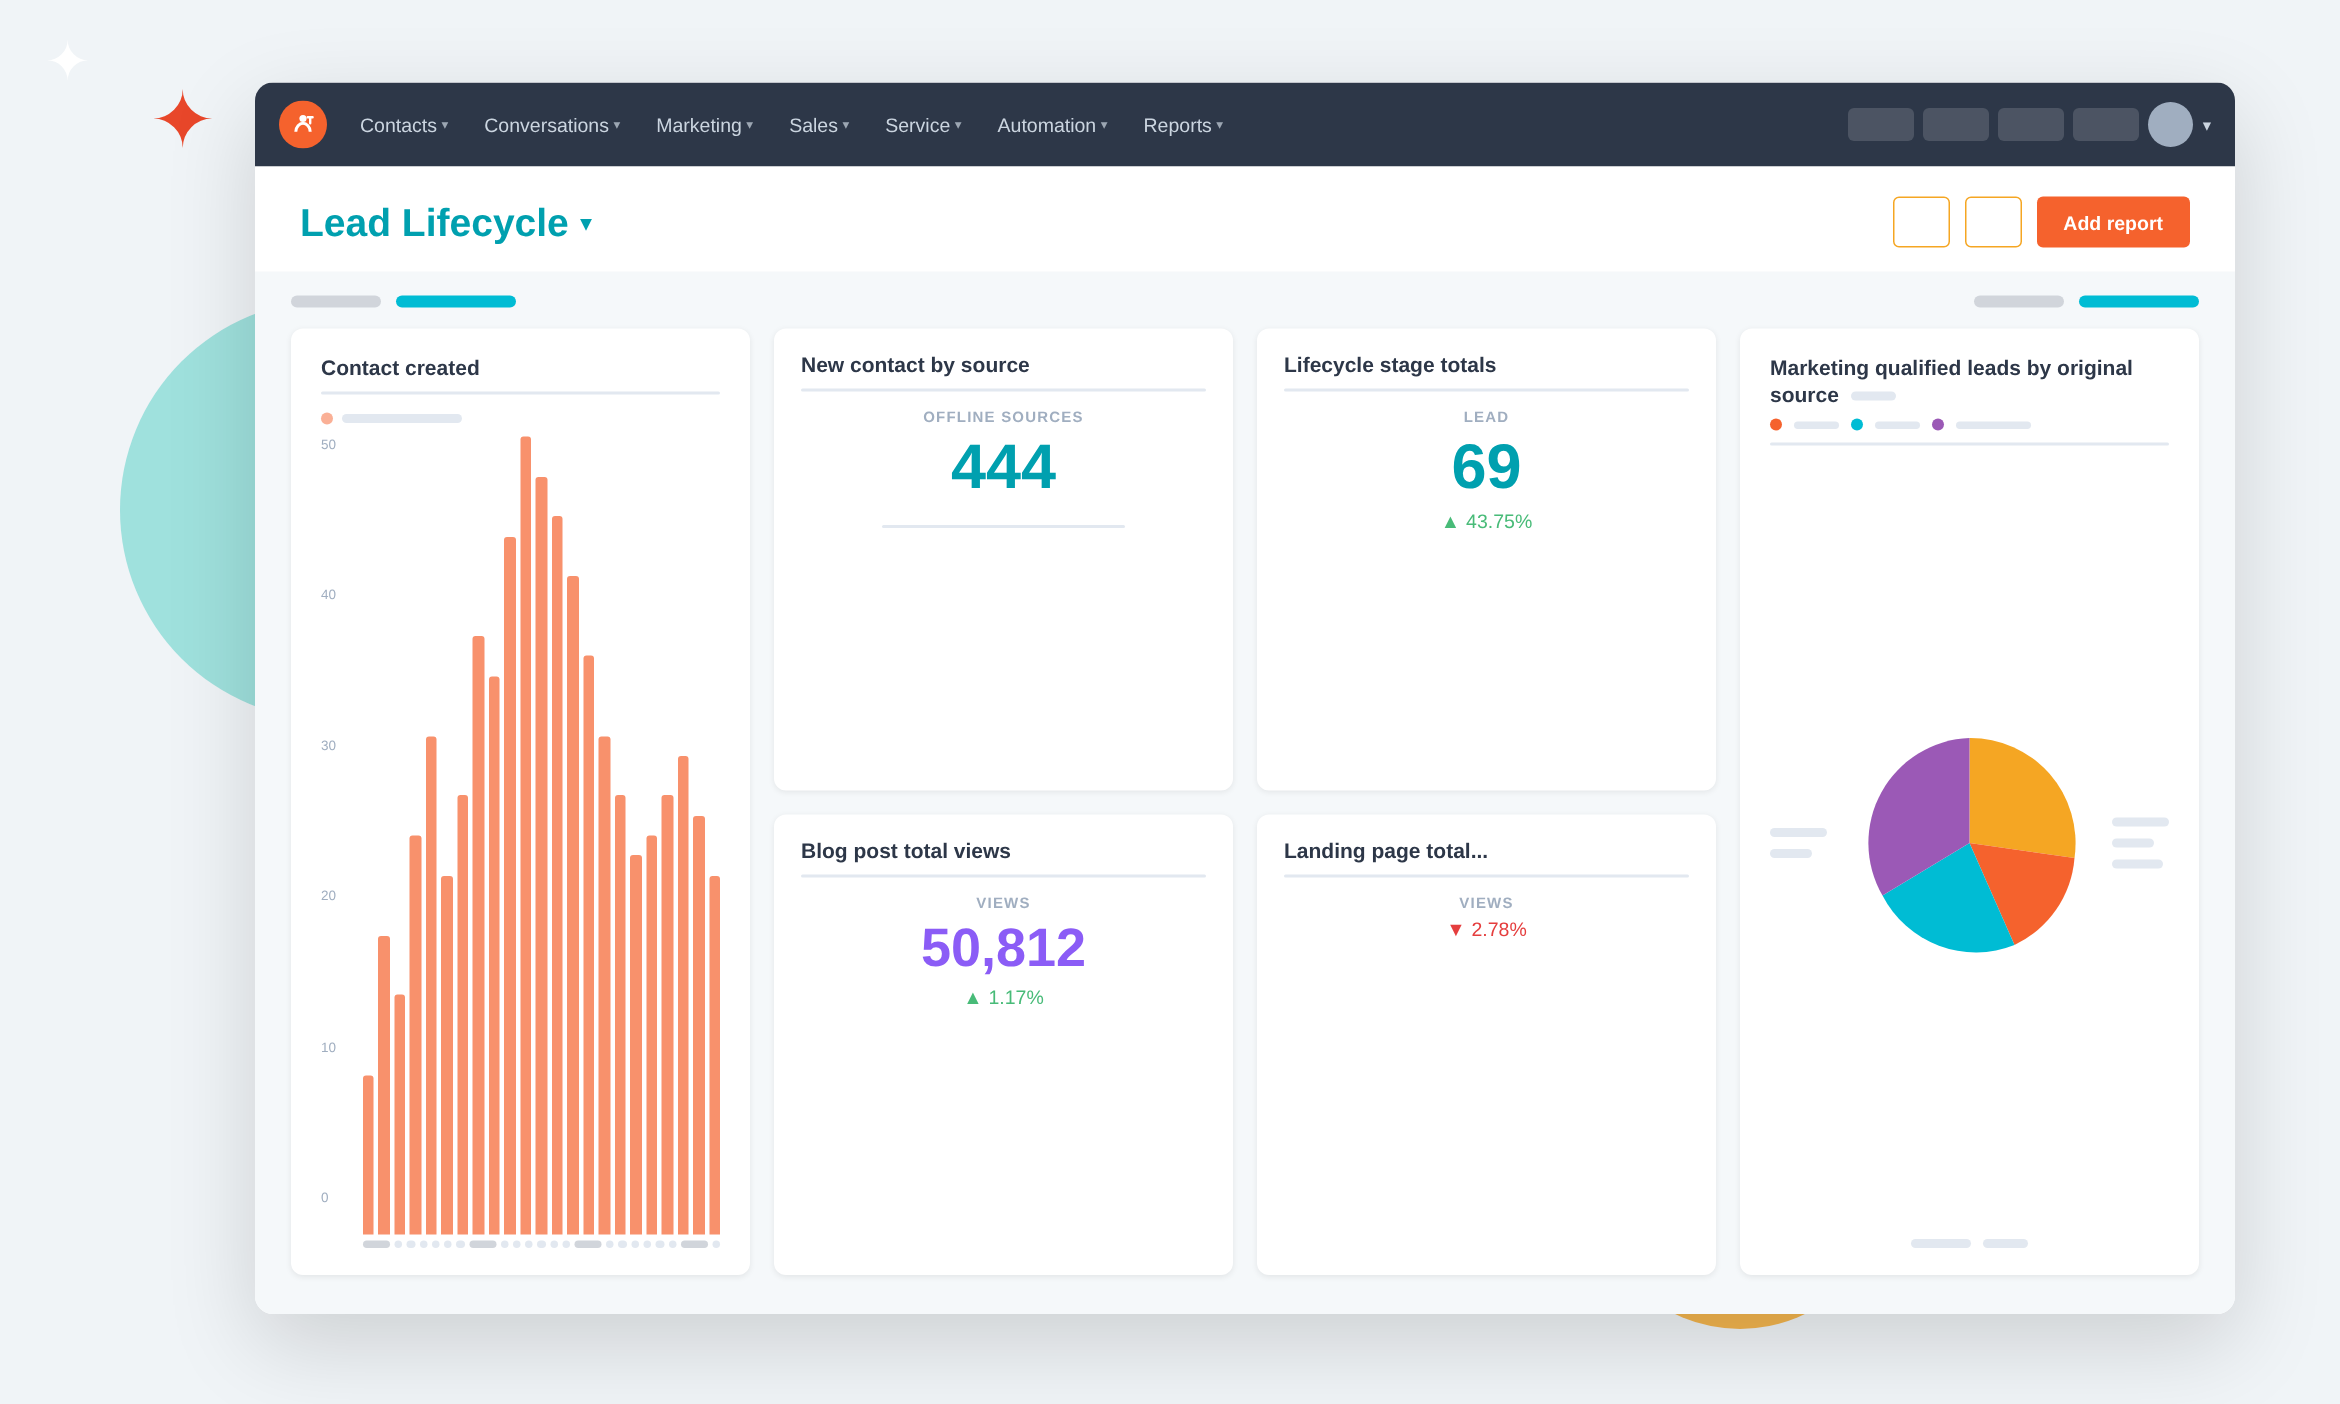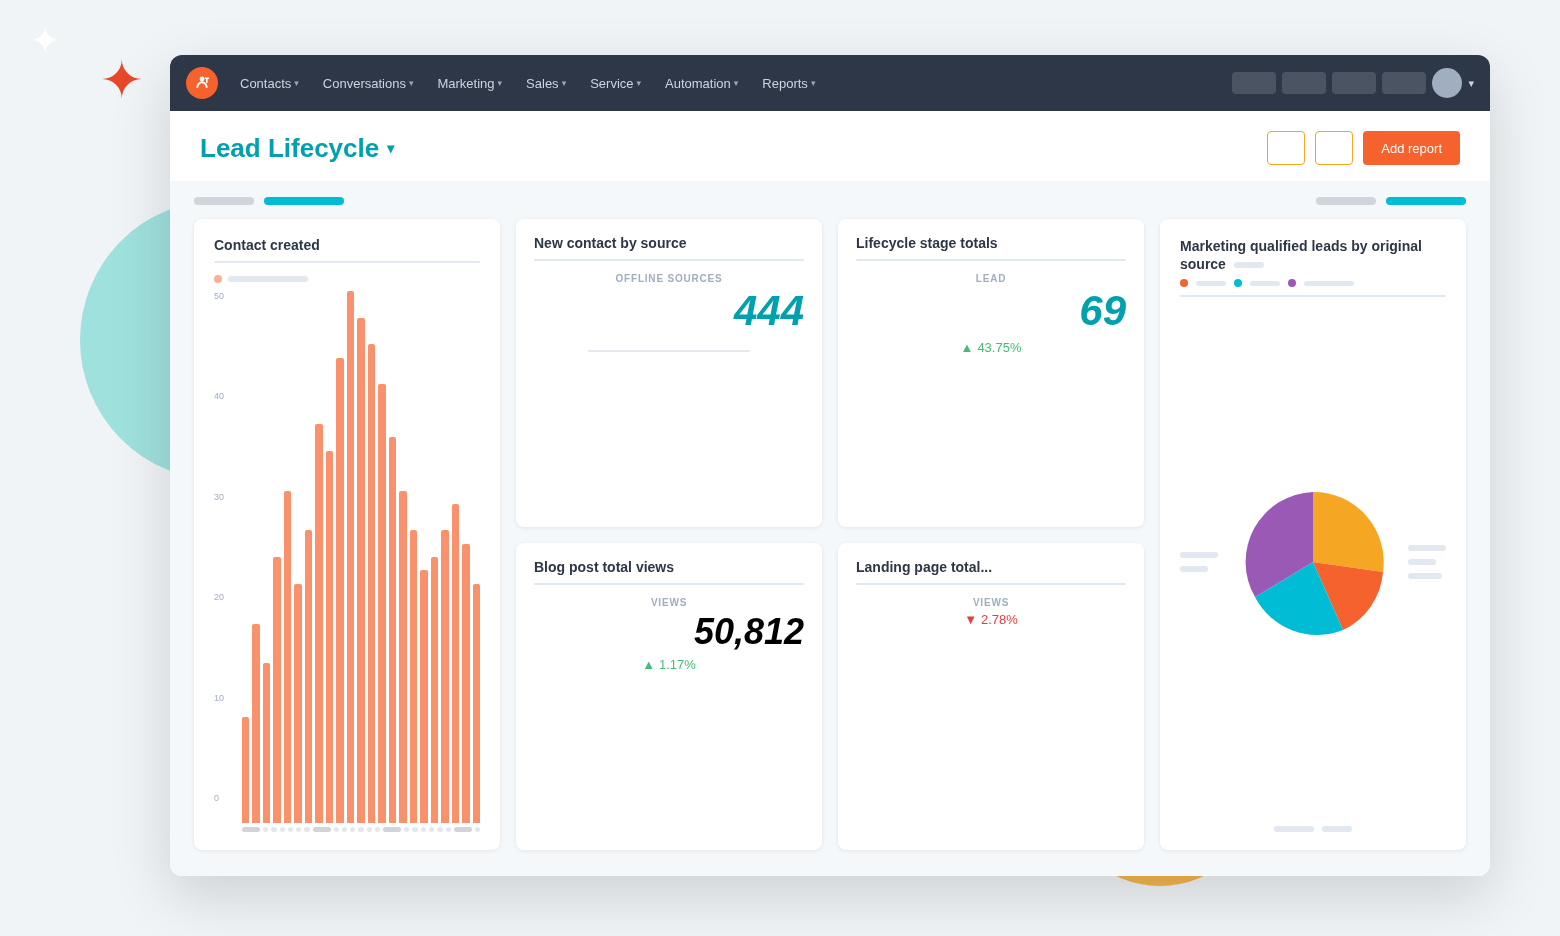--- a/index.html
+++ b/index.html
@@ -167,21 +167,21 @@
       cursor: pointer;
       height: 34px;
     }
     .btn-primary {
       background: #f5622d;
       color: #fff;
       border: none;
       border-radius: 4px;
       padding: 7px 18px;
       font-size: 13px;
-      font-weight: 400;
+      font-weight: 700;
       cursor: pointer;
       height: 34px;
     }
 
     
     .dashboard-content {
       background: #f5f8fa;
       padding: 16px 24px 20px;
       height: calc(100% - 56px - 68px);
       overflow: hidden;
@@ -247,24 +247,23 @@
       color: #a0aec0;
       letter-spacing: 0.8px;
       text-align: center;
       margin-bottom: 4px;
       text-transform: uppercase;
     }
     .card-value {
       font-size: 42px;
       font-weight: 700;
       color: #00a0af;
-      text-align: right;
+      text-align: center;
       line-height: 1.1;
       margin-bottom: 6px;
-      font-style: italic;
     }
     .card-value-large {
       font-size: 36px;
     }
     .card-metric-row {
       display: flex;
       align-items: center;
       justify-content: center;
       gap: 4px;
       font-size: 13px;
@@ -681,21 +680,21 @@
           <div class="card-divider"></div>
           <div class="card-label">OFFLINE SOURCES</div>
           <div class="card-value">444</div>
           <div class="card-sub-divider"></div>
         </div>
 
         <div class="card-half">
           <div class="card-title">Blog post total views</div>
           <div class="card-divider"></div>
           <div class="card-label">VIEWS</div>
-          <div class="card-value card-value-large" style="color:#000000">50,812</div>
+          <div class="card-value card-value-large" style="color:#8b5cf6">50,812</div>
           <div class="card-metric-row">
             <span class="trend-up">▲</span>
             <span class="trend-up">1.17%</span>
           </div>
         </div>
       </div>
 
       <div class="card-col">
 
         <div class="card-half">

